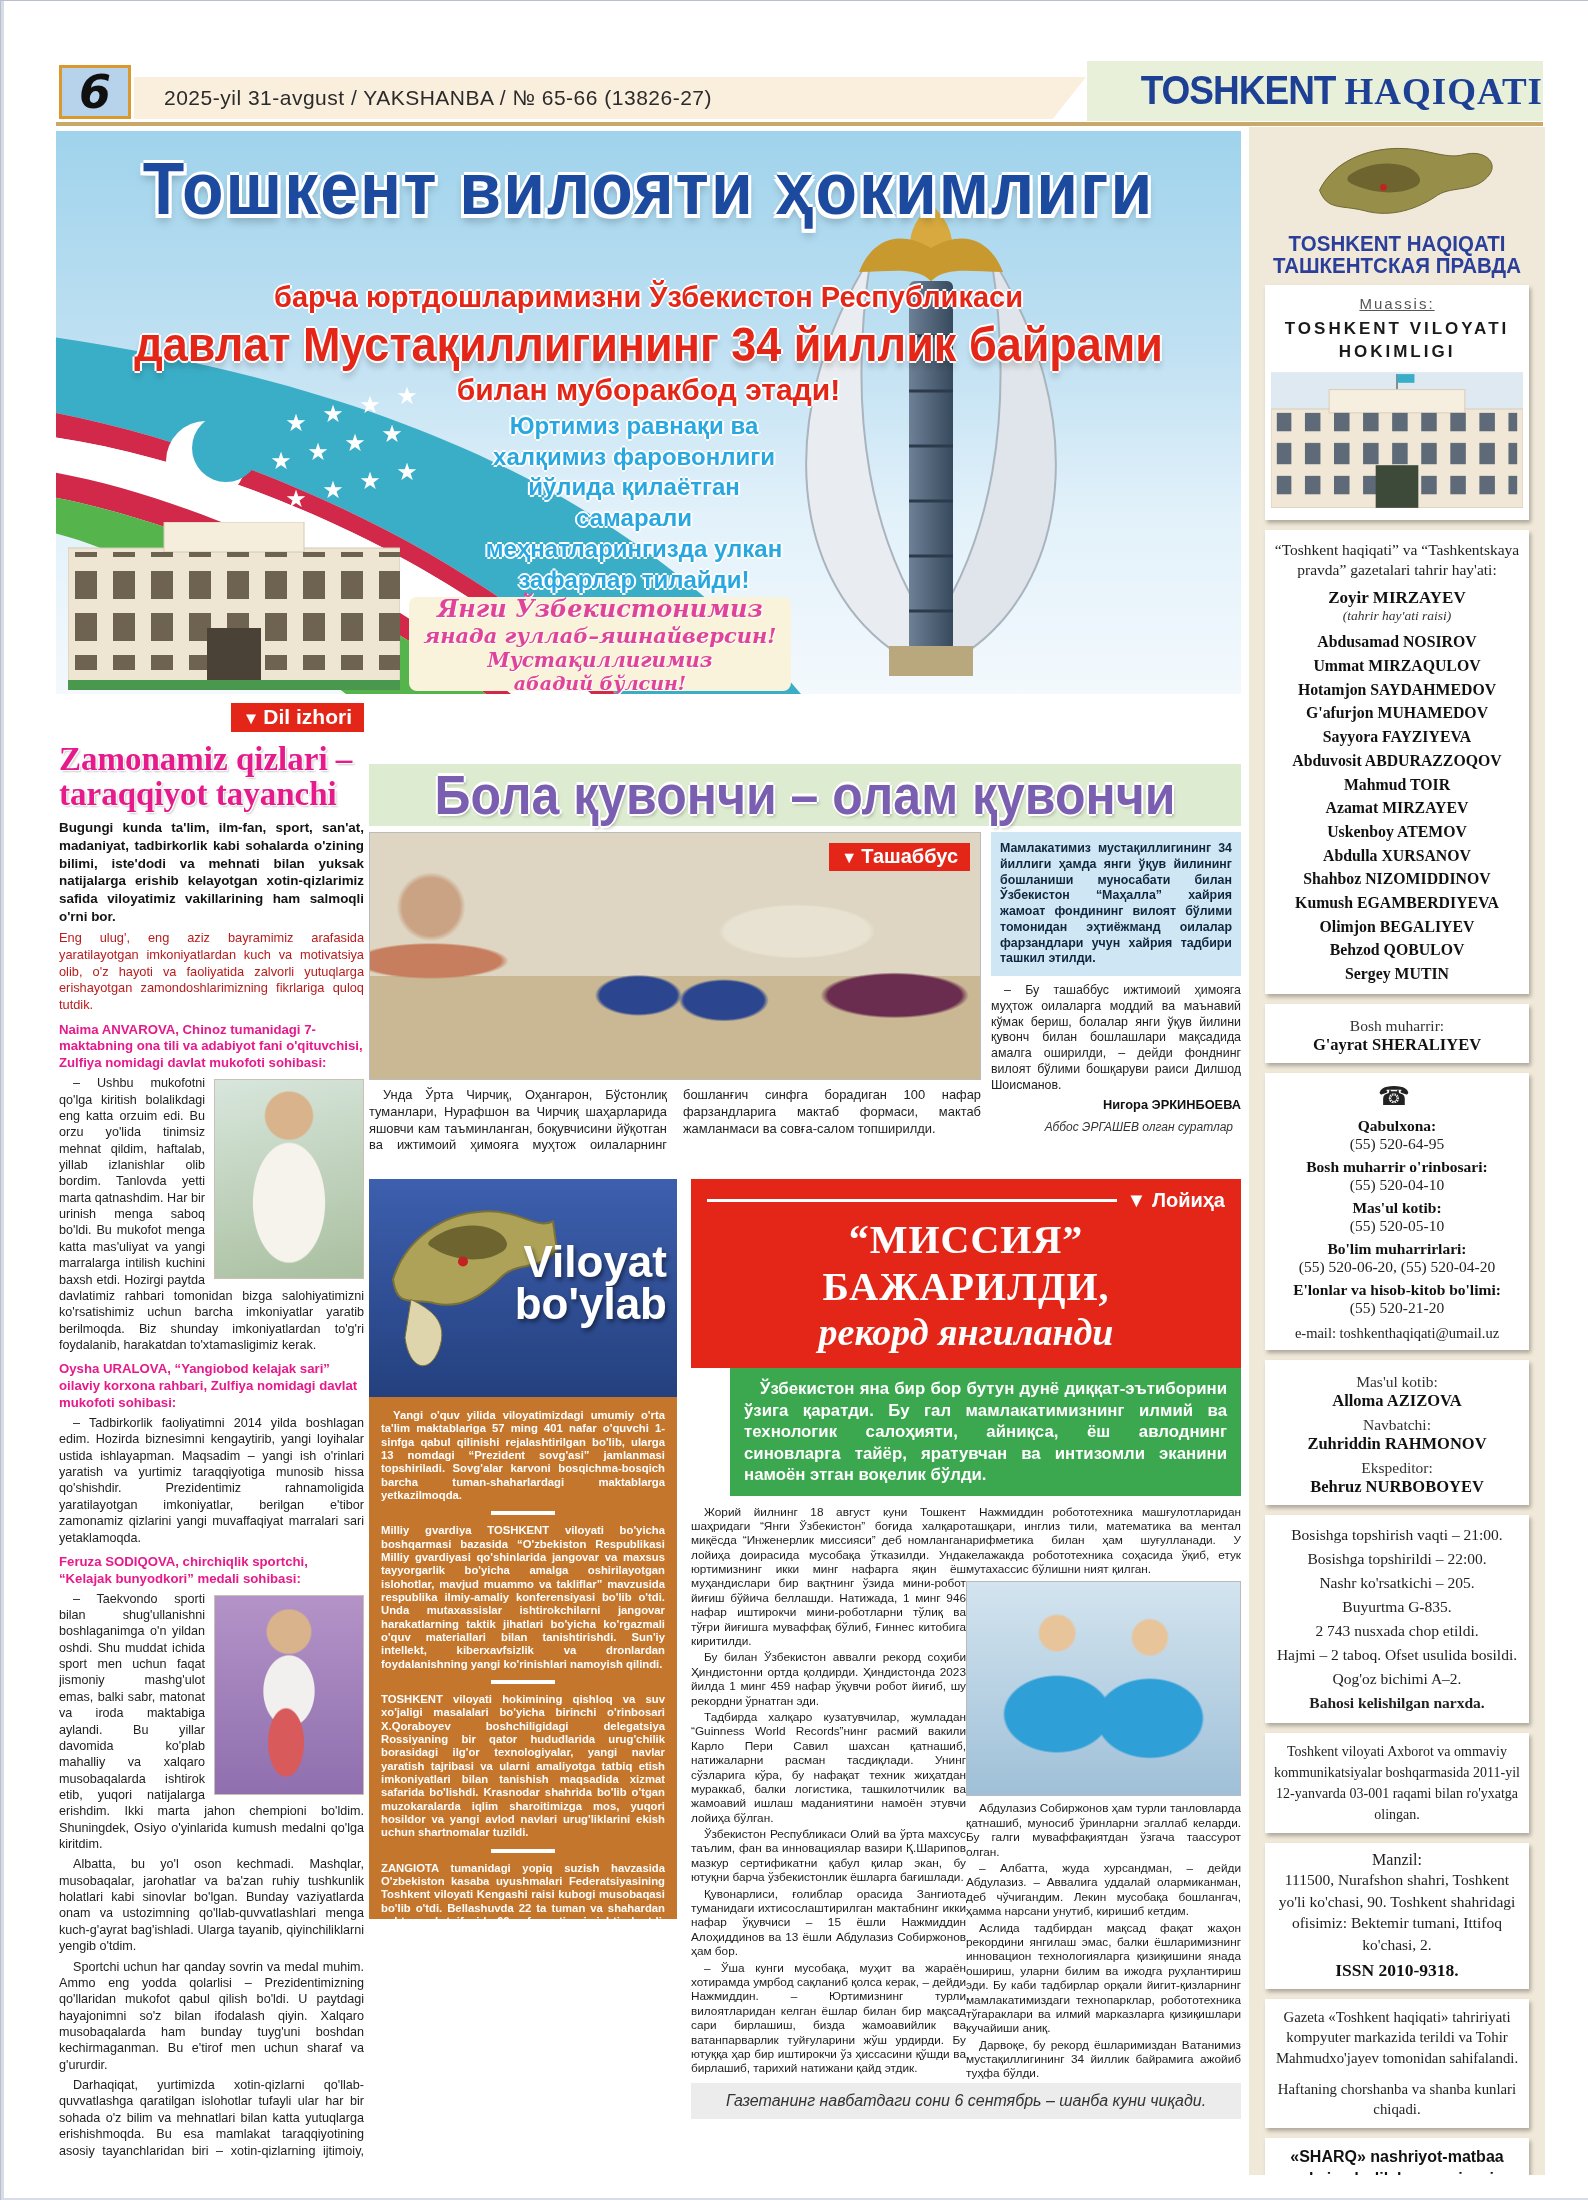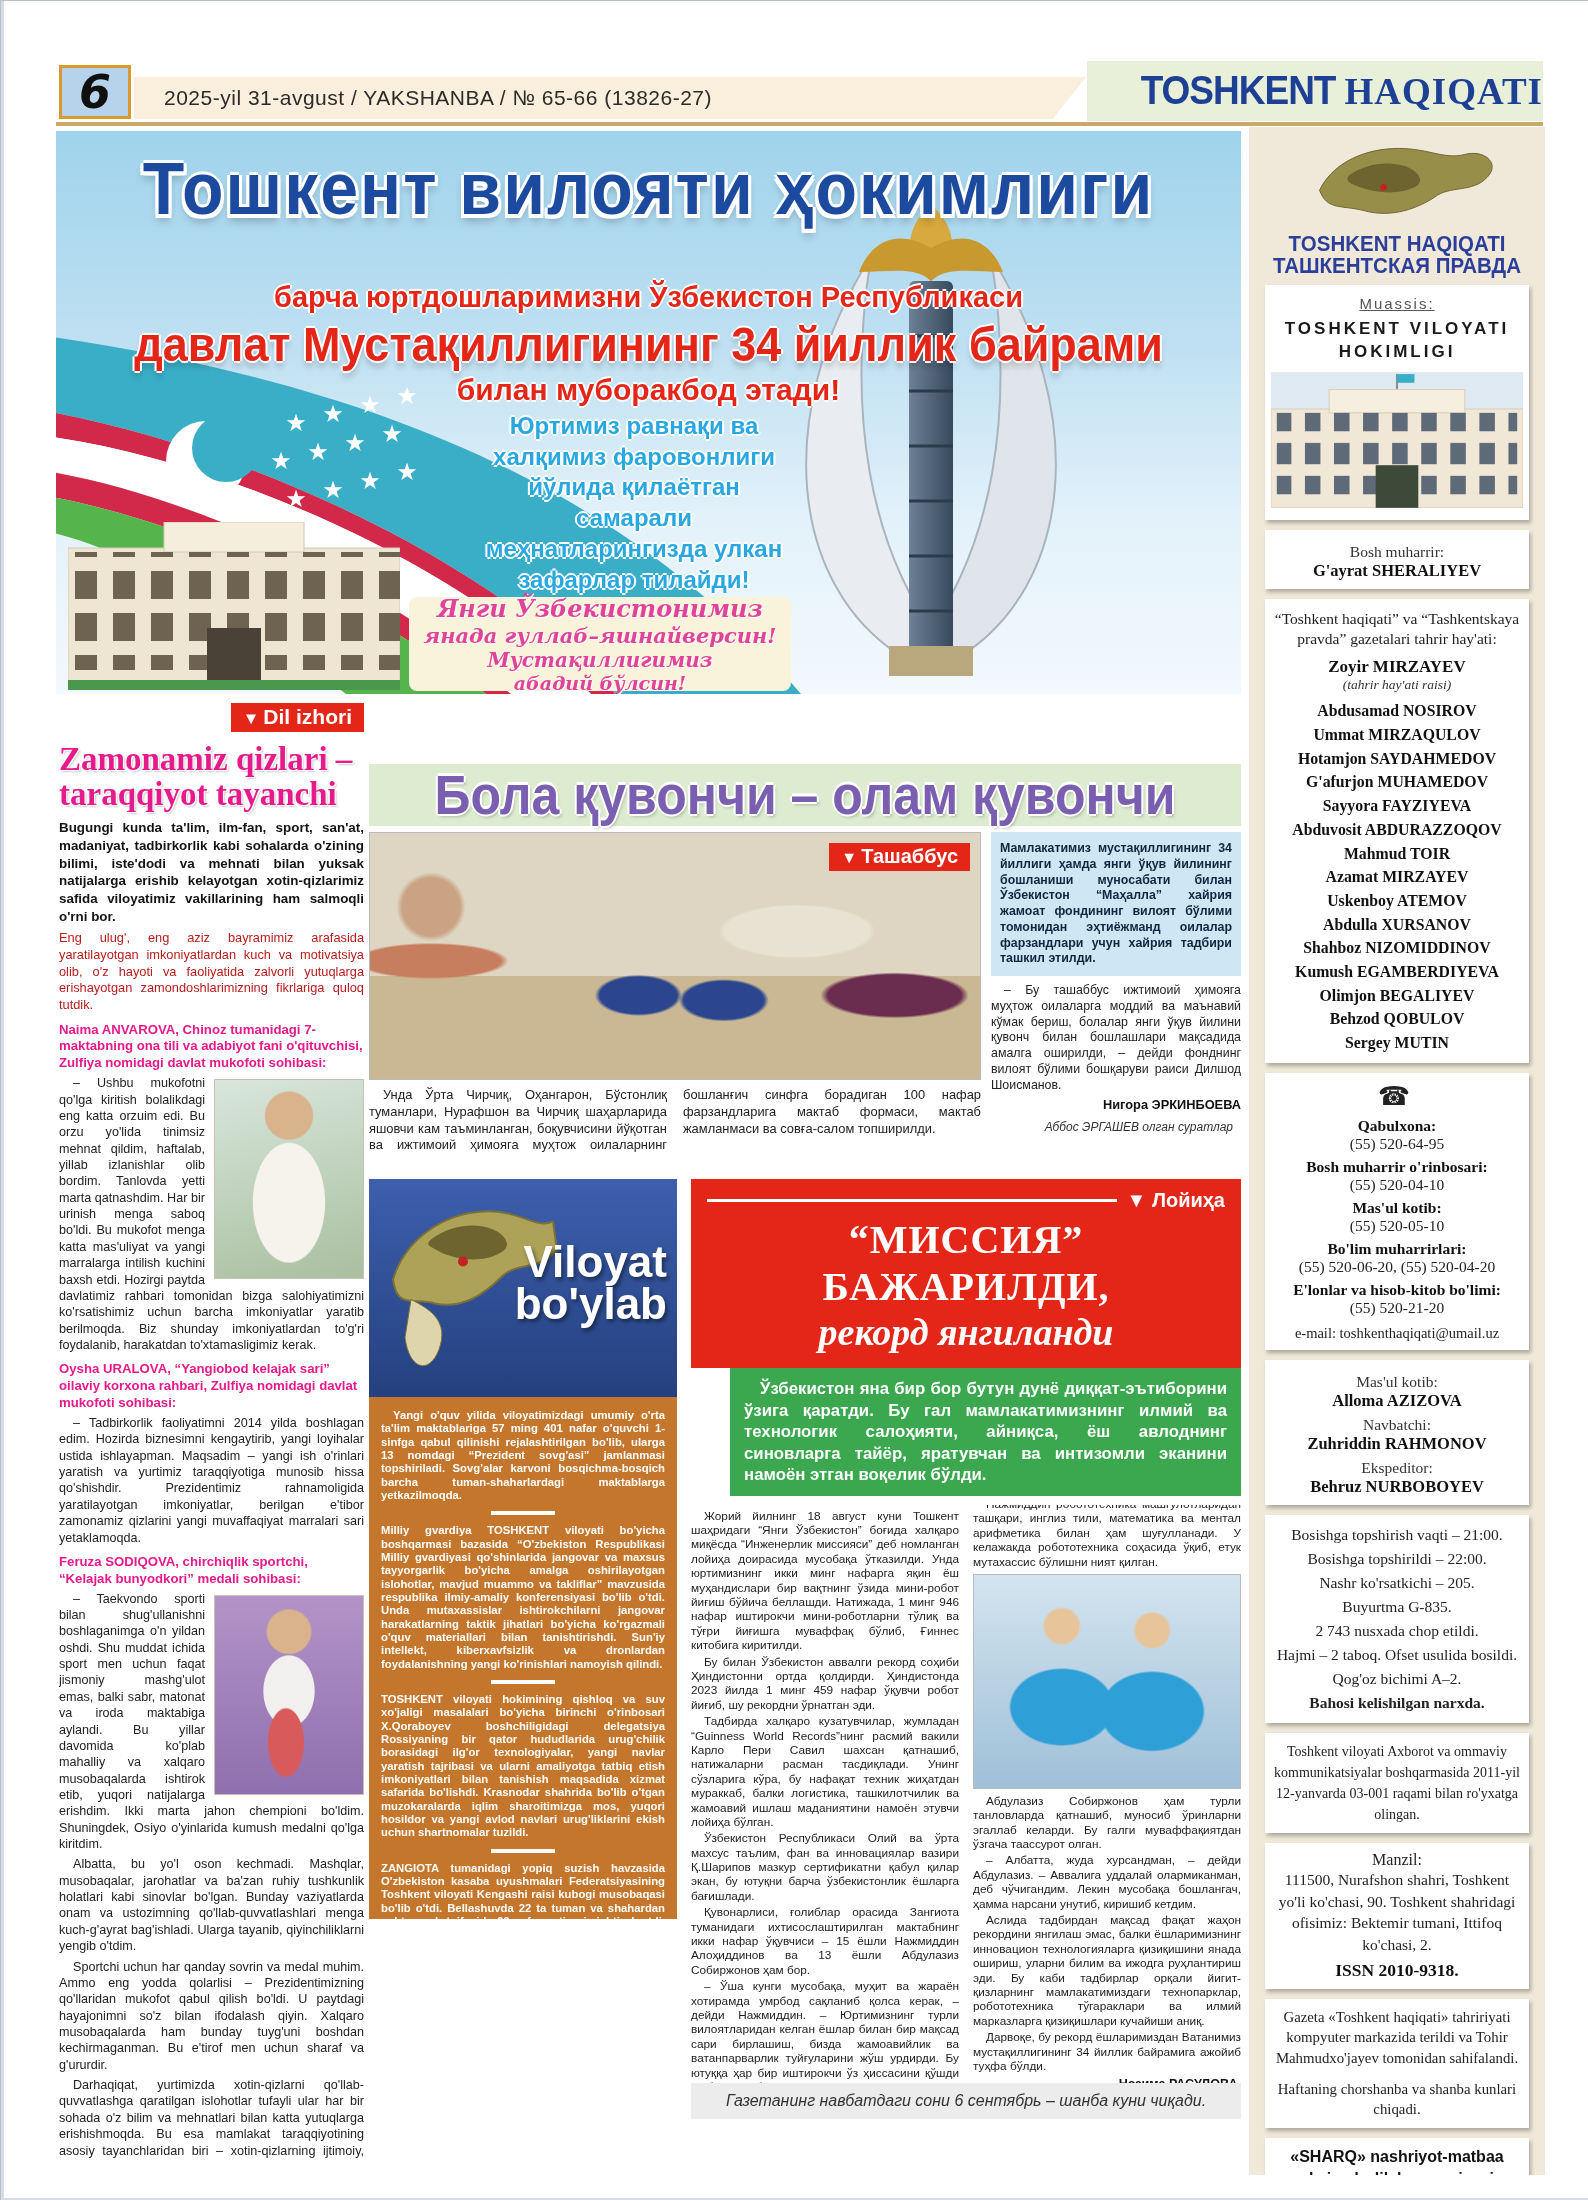--- a/index.html
+++ b/index.html
@@ -105,21 +105,21 @@
   
   .mission{position:absolute;left:690px;top:1178px;width:550px;}
   .ms-head{background:var(--accent_red,#e42618);color:#fff;padding:10px 16px 14px;box-sizing:border-box;}
   .ms-tagrow{display:flex;align-items:center;gap:10px;}
   .ms-tagrow .rule{flex:1;height:3px;background:#fff;}
   .ms-tag{font-weight:700;font-size:20px;white-space:nowrap;}
   .ms-t1{margin:4px 0 0;text-align:center;font-family:"Liberation Serif",serif;font-weight:700;font-size:40px;letter-spacing:1px;}
   .ms-t2{margin:0;text-align:center;font-family:"Liberation Serif",serif;font-style:italic;font-weight:700;font-size:38px;}
   .ms-lead{background:var(--green_bg,#3ba84f);color:#fff;font-weight:700;font-size:16.8px;line-height:1.28;
            padding:10px 14px;text-align:justify;text-indent:16px;margin-left:39px;}
-  .ms-cols{display:flex;gap:14px;margin-top:9px;height:596px;overflow:hidden;align-items:center;}
+  .ms-cols{display:flex;margin-top:9px;height:596px;overflow:hidden;}
   .ms-cols .c{flex:1;font-size:11.8px;line-height:1.22;text-align:justify;color:#1c1c1c;}
   .ms-p{margin:0 0 2px;text-indent:13px;}
   .photo2{width:100%;height:215px;margin:5px 0;border:1px solid #bbb;box-sizing:border-box;
      background:radial-gradient(circle at 33% 24%,#e8c49a 0 7%,transparent 8%),
                 radial-gradient(circle at 67% 26%,#e8c49a 0 7%,transparent 8%),
                 radial-gradient(ellipse at 33% 62%,#2f9fd8 0 20%,transparent 21%),
                 radial-gradient(ellipse at 67% 64%,#2f9fd8 0 20%,transparent 21%),
                 linear-gradient(180deg,#d3e4ef,#9fc0d8);}
   .ms-by{margin:4px 0 0;text-align:right;font-weight:700;font-size:12.6px;color:#111;}
   .footer-strip{position:absolute;left:690px;top:2082px;width:550px;height:36px;background:#ececec;
@@ -369,24 +369,20 @@
           <line x1="130" y1="2" x2="130" y2="22" stroke="#888" stroke-width="2"></line>
           <rect x="130" y="2" width="18" height="9" fill="#3aaec6"></rect>
           <rect x="0" y="38" width="260" height="102" fill="#f0e7d6" stroke="#d9ccb5"></rect>
           <rect x="60" y="18" width="140" height="24" fill="#f6efe0" stroke="#d9ccb5"></rect>
           <rect x="6" y="42" width="248" height="84" fill="url(#winB)"></rect>
           <rect x="108" y="96" width="44" height="44" fill="#3d4a3a"></rect>
         </svg>
       </div>
     </div>
     <div class="sb-box">
-      <div class="sb-lbl">Bosh muharrir:</div>
-      <div class="sb-strong">G'ayrat SHERALIYEV</div>
-    </div>
-    <div class="sb-box">
       <div class="sb-intro">“Toshkent haqiqati” va “Tashkentskaya pravda” gazetalari tahrir hay'ati:</div>
       <div class="sb-chair">Zoyir MIRZAYEV</div>
       <div class="sb-chair-note">(tahrir hay'ati raisi)</div>
       <div>
           <div class="sb-name">Abdusamad NOSIROV</div>
           <div class="sb-name">Ummat MIRZAQULOV</div>
           <div class="sb-name">Hotamjon SAYDAHMEDOV</div>
           <div class="sb-name">G'afurjon MUHAMEDOV</div>
           <div class="sb-name">Sayyora FAYZIYEVA</div>
           <div class="sb-name">Abduvosit ABDURAZZOQOV</div>
@@ -395,20 +391,24 @@
           <div class="sb-name">Uskenboy ATEMOV</div>
           <div class="sb-name">Abdulla XURSANOV</div>
           <div class="sb-name">Shahboz NIZOMIDDINOV</div>
           <div class="sb-name">Kumush EGAMBERDIYEVA</div>
           <div class="sb-name">Olimjon BEGALIYEV</div>
           <div class="sb-name">Behzod QOBULOV</div>
           <div class="sb-name">Sergey MUTIN</div>
         </div>
     </div>
     <div class="sb-box">
+      <div class="sb-lbl">Bosh muharrir:</div>
+      <div class="sb-strong">G'ayrat SHERALIYEV</div>
+    </div>
+    <div class="sb-box">
       <span class="sb-phone-glyph">☎</span>
       <div>
           <div class="sb-contact">
           <div class="lbl">Qabulxona:</div>
           <div class="val">(55) 520-64-95</div>
         </div>
           <div class="sb-contact">
           <div class="lbl">Bosh muharrir o'rinbosari:</div>
           <div class="val">(55) 520-04-10</div>
         </div>

